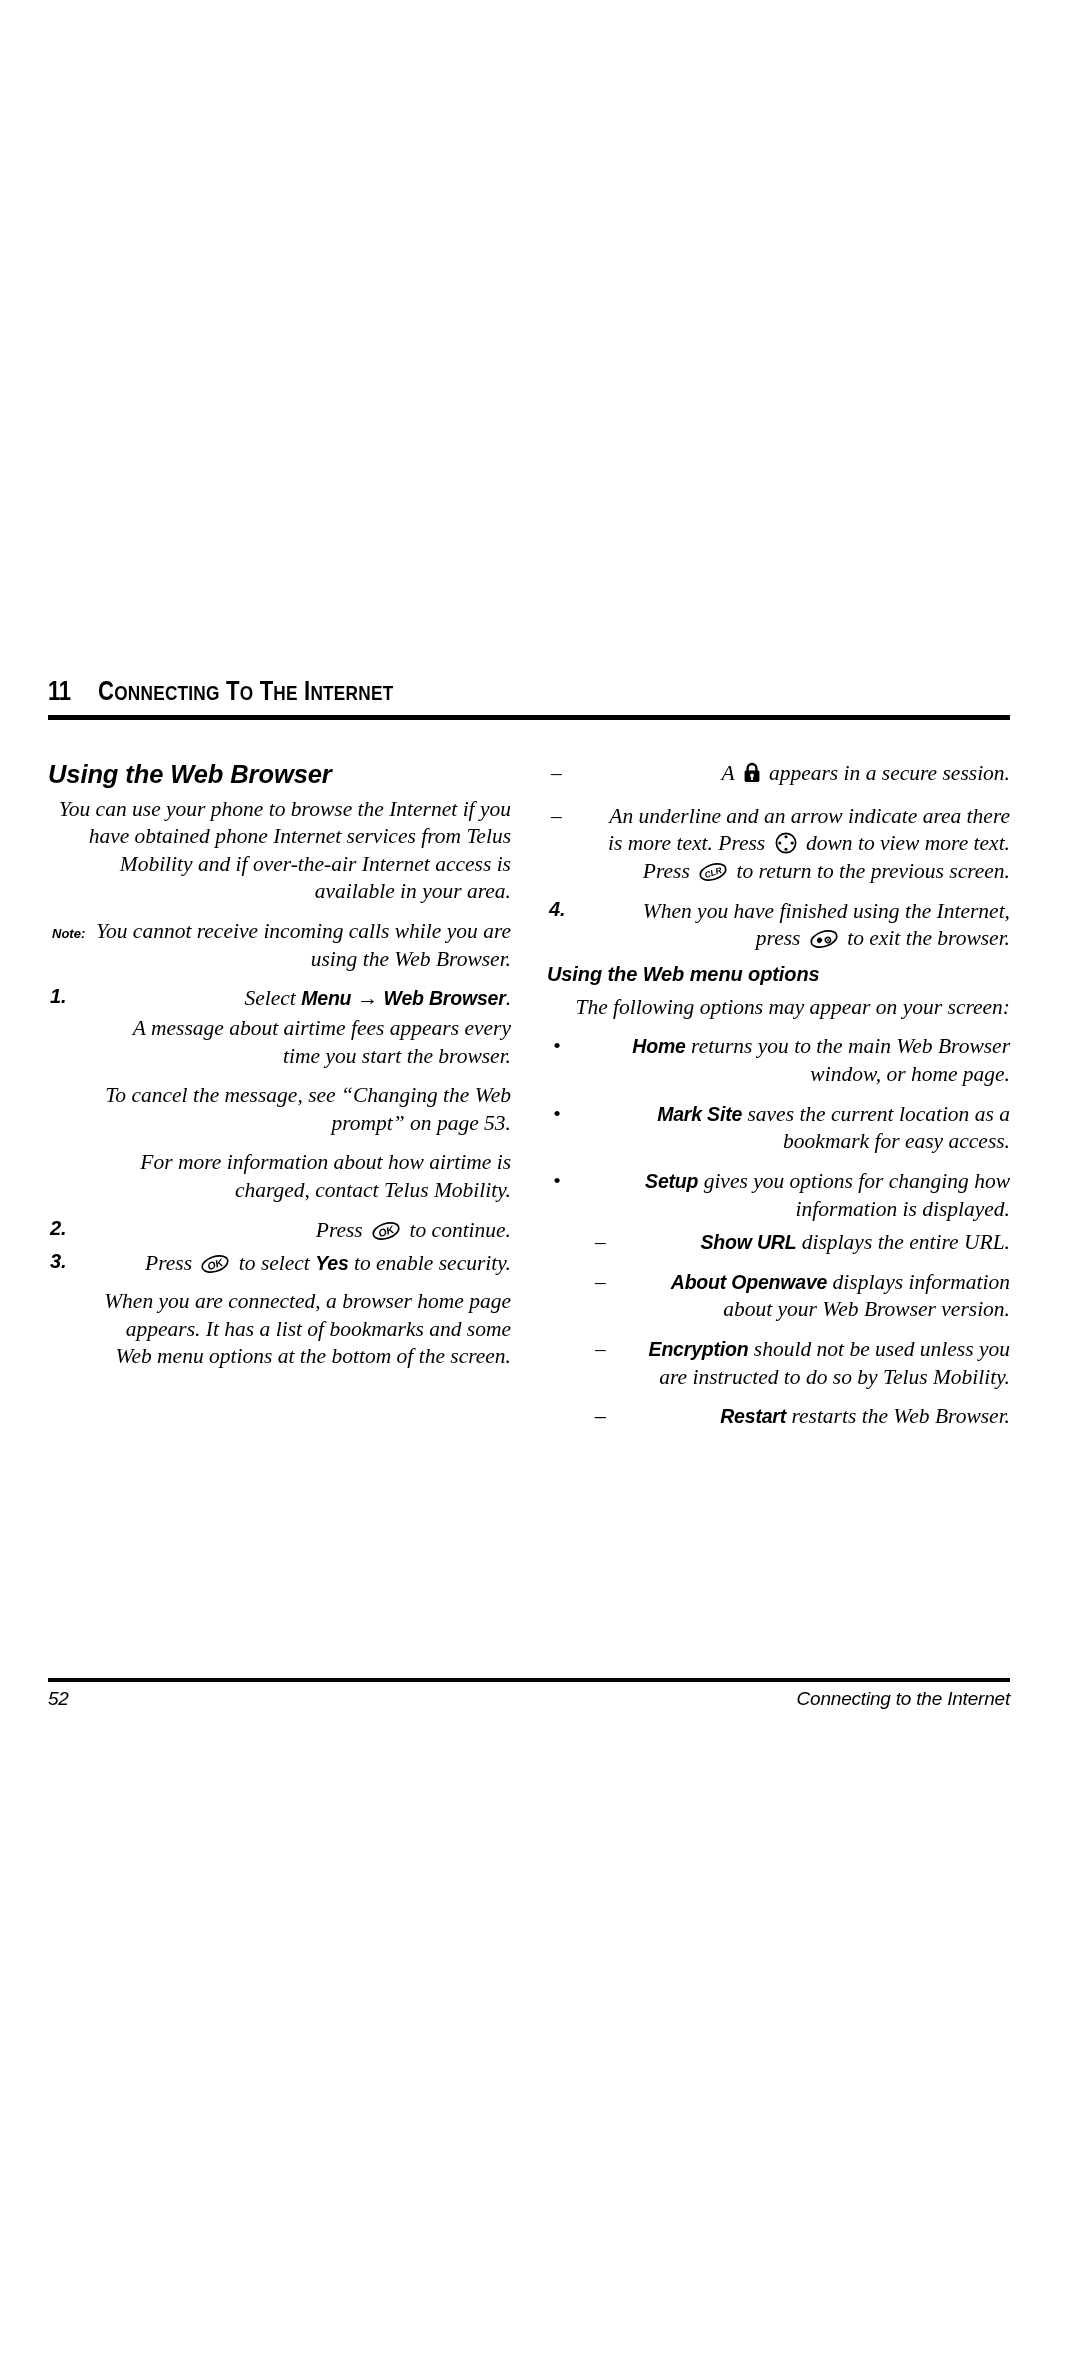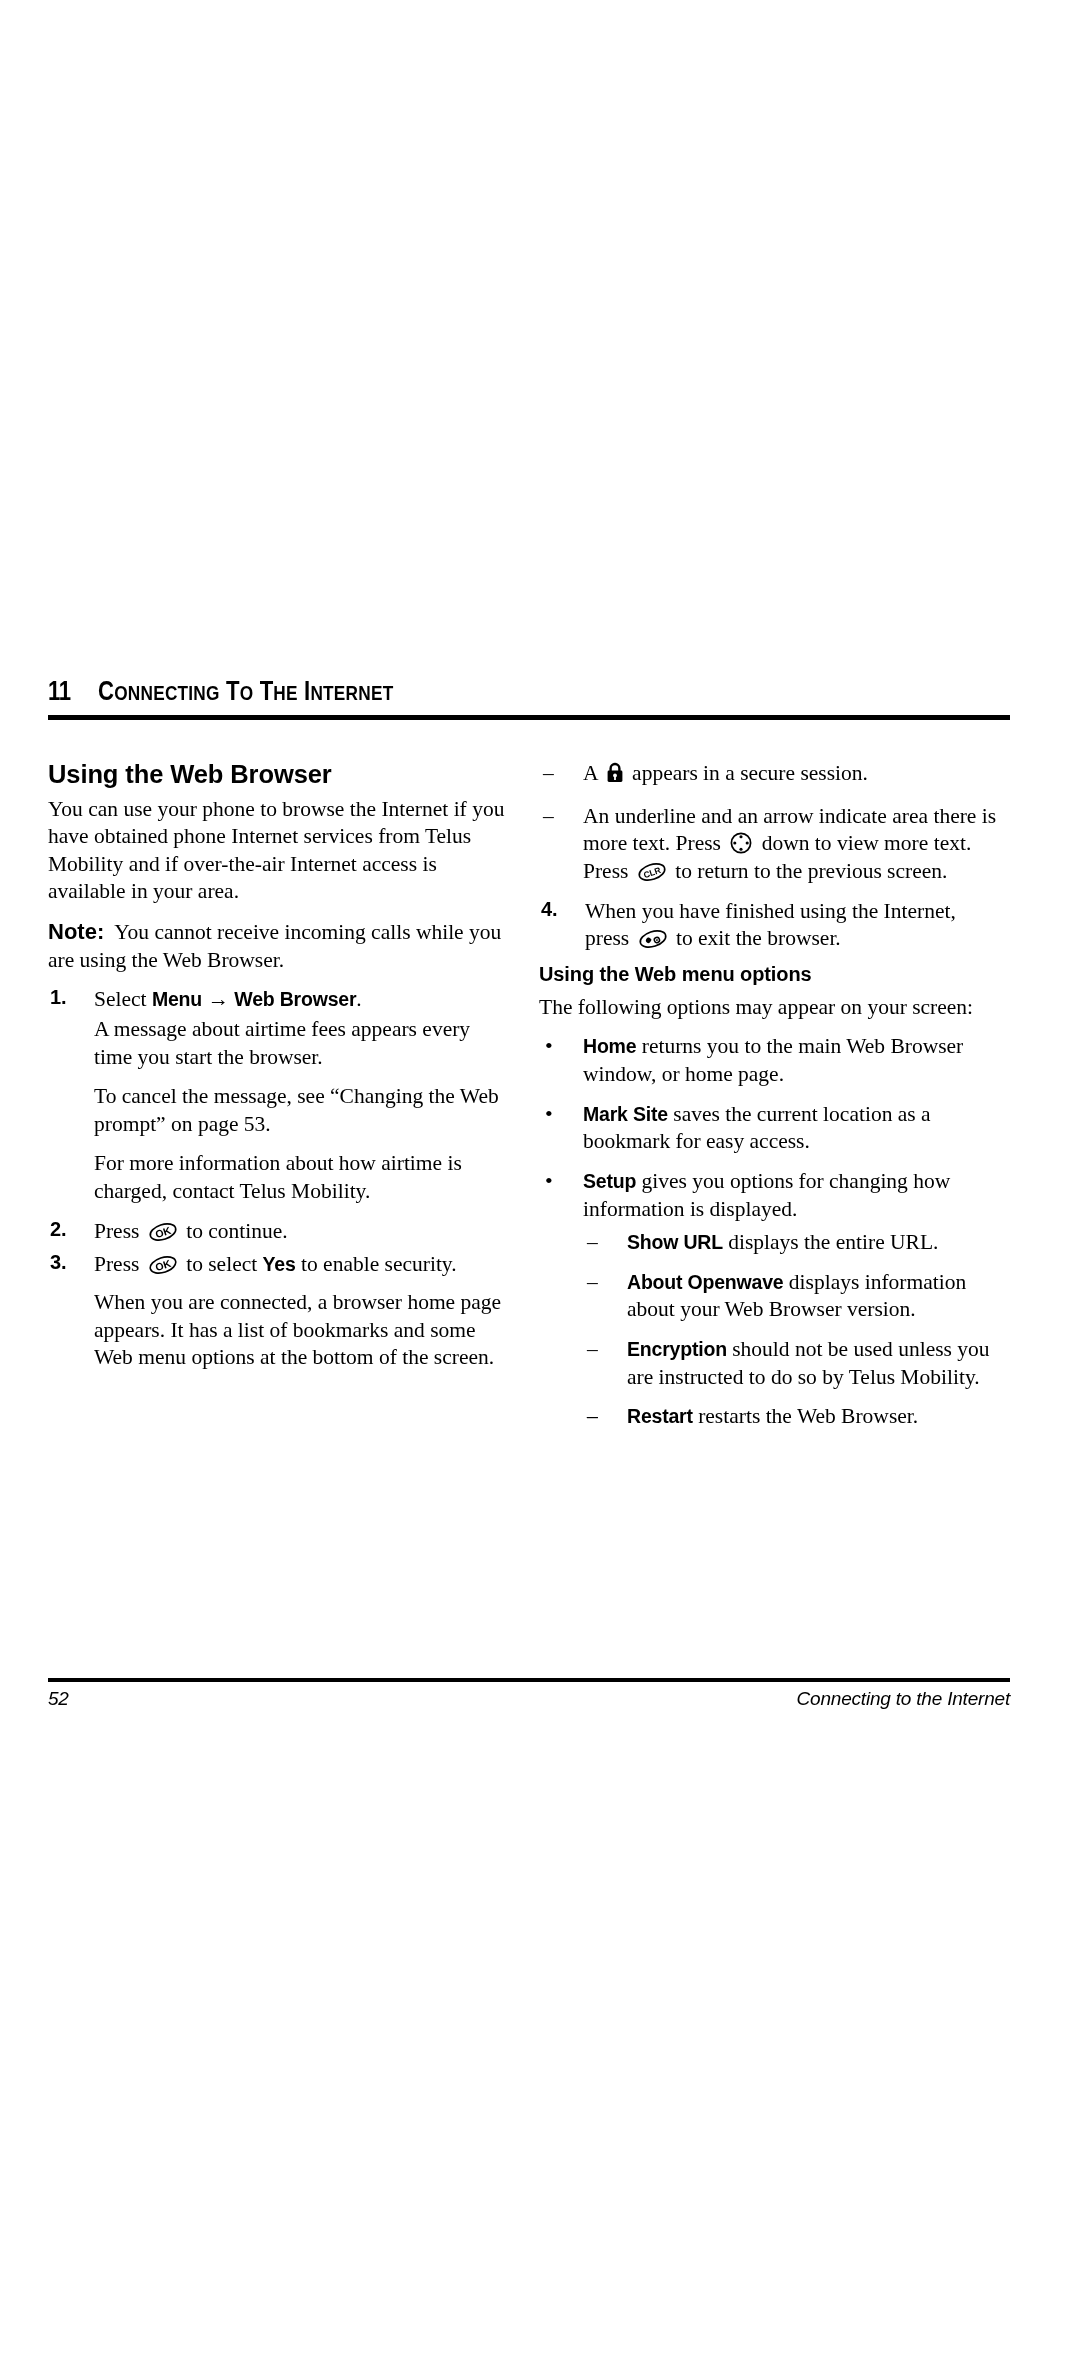--- a/index.html
+++ b/index.html
@@ -68,21 +68,22 @@
     width: 962px;
   }
 
   
   .columns {
     position: absolute;
     left: 48px;
     top: 760px;
     width: 962px;
     display: flex;
-    gap: 28px;
+    gap: 36px;
+    font-style: italic;
   }
   .col {
     width: 463px;
   }
 
   h2.sec {
     font-family: "Liberation Sans", sans-serif;
     font-weight: bold;
     font-size: 25.5px;
     margin: 0 0 7px 0;
@@ -95,34 +96,34 @@
     font-size: 20px;
     margin: 10px 0 8px 0;
     letter-spacing: -0.1px;
     line-height: 1.15;
   }
 
   p.body {
     font-size: 21.5px;
     line-height: 1.285;
     margin: 0 0 12px 0;
-    text-align: left;
+    text-align: right;
   }
   p.body.nogap { margin-bottom: 0; }
 
   .ui {
     font-family: "Liberation Sans", sans-serif;
     font-weight: bold;
     font-size: 19.5px;
     letter-spacing: -0.2px;
   }
   .lbl {
     font-family: "Liberation Sans", sans-serif;
     font-weight: bold;
-    font-size: 22px;
+    font-size: 13px;
     margin-top: 13px;
   }
 
   
   ol.steps {
     list-style: none;
     margin: 0;
     padding: 0;
   }
   ol.steps > li {

